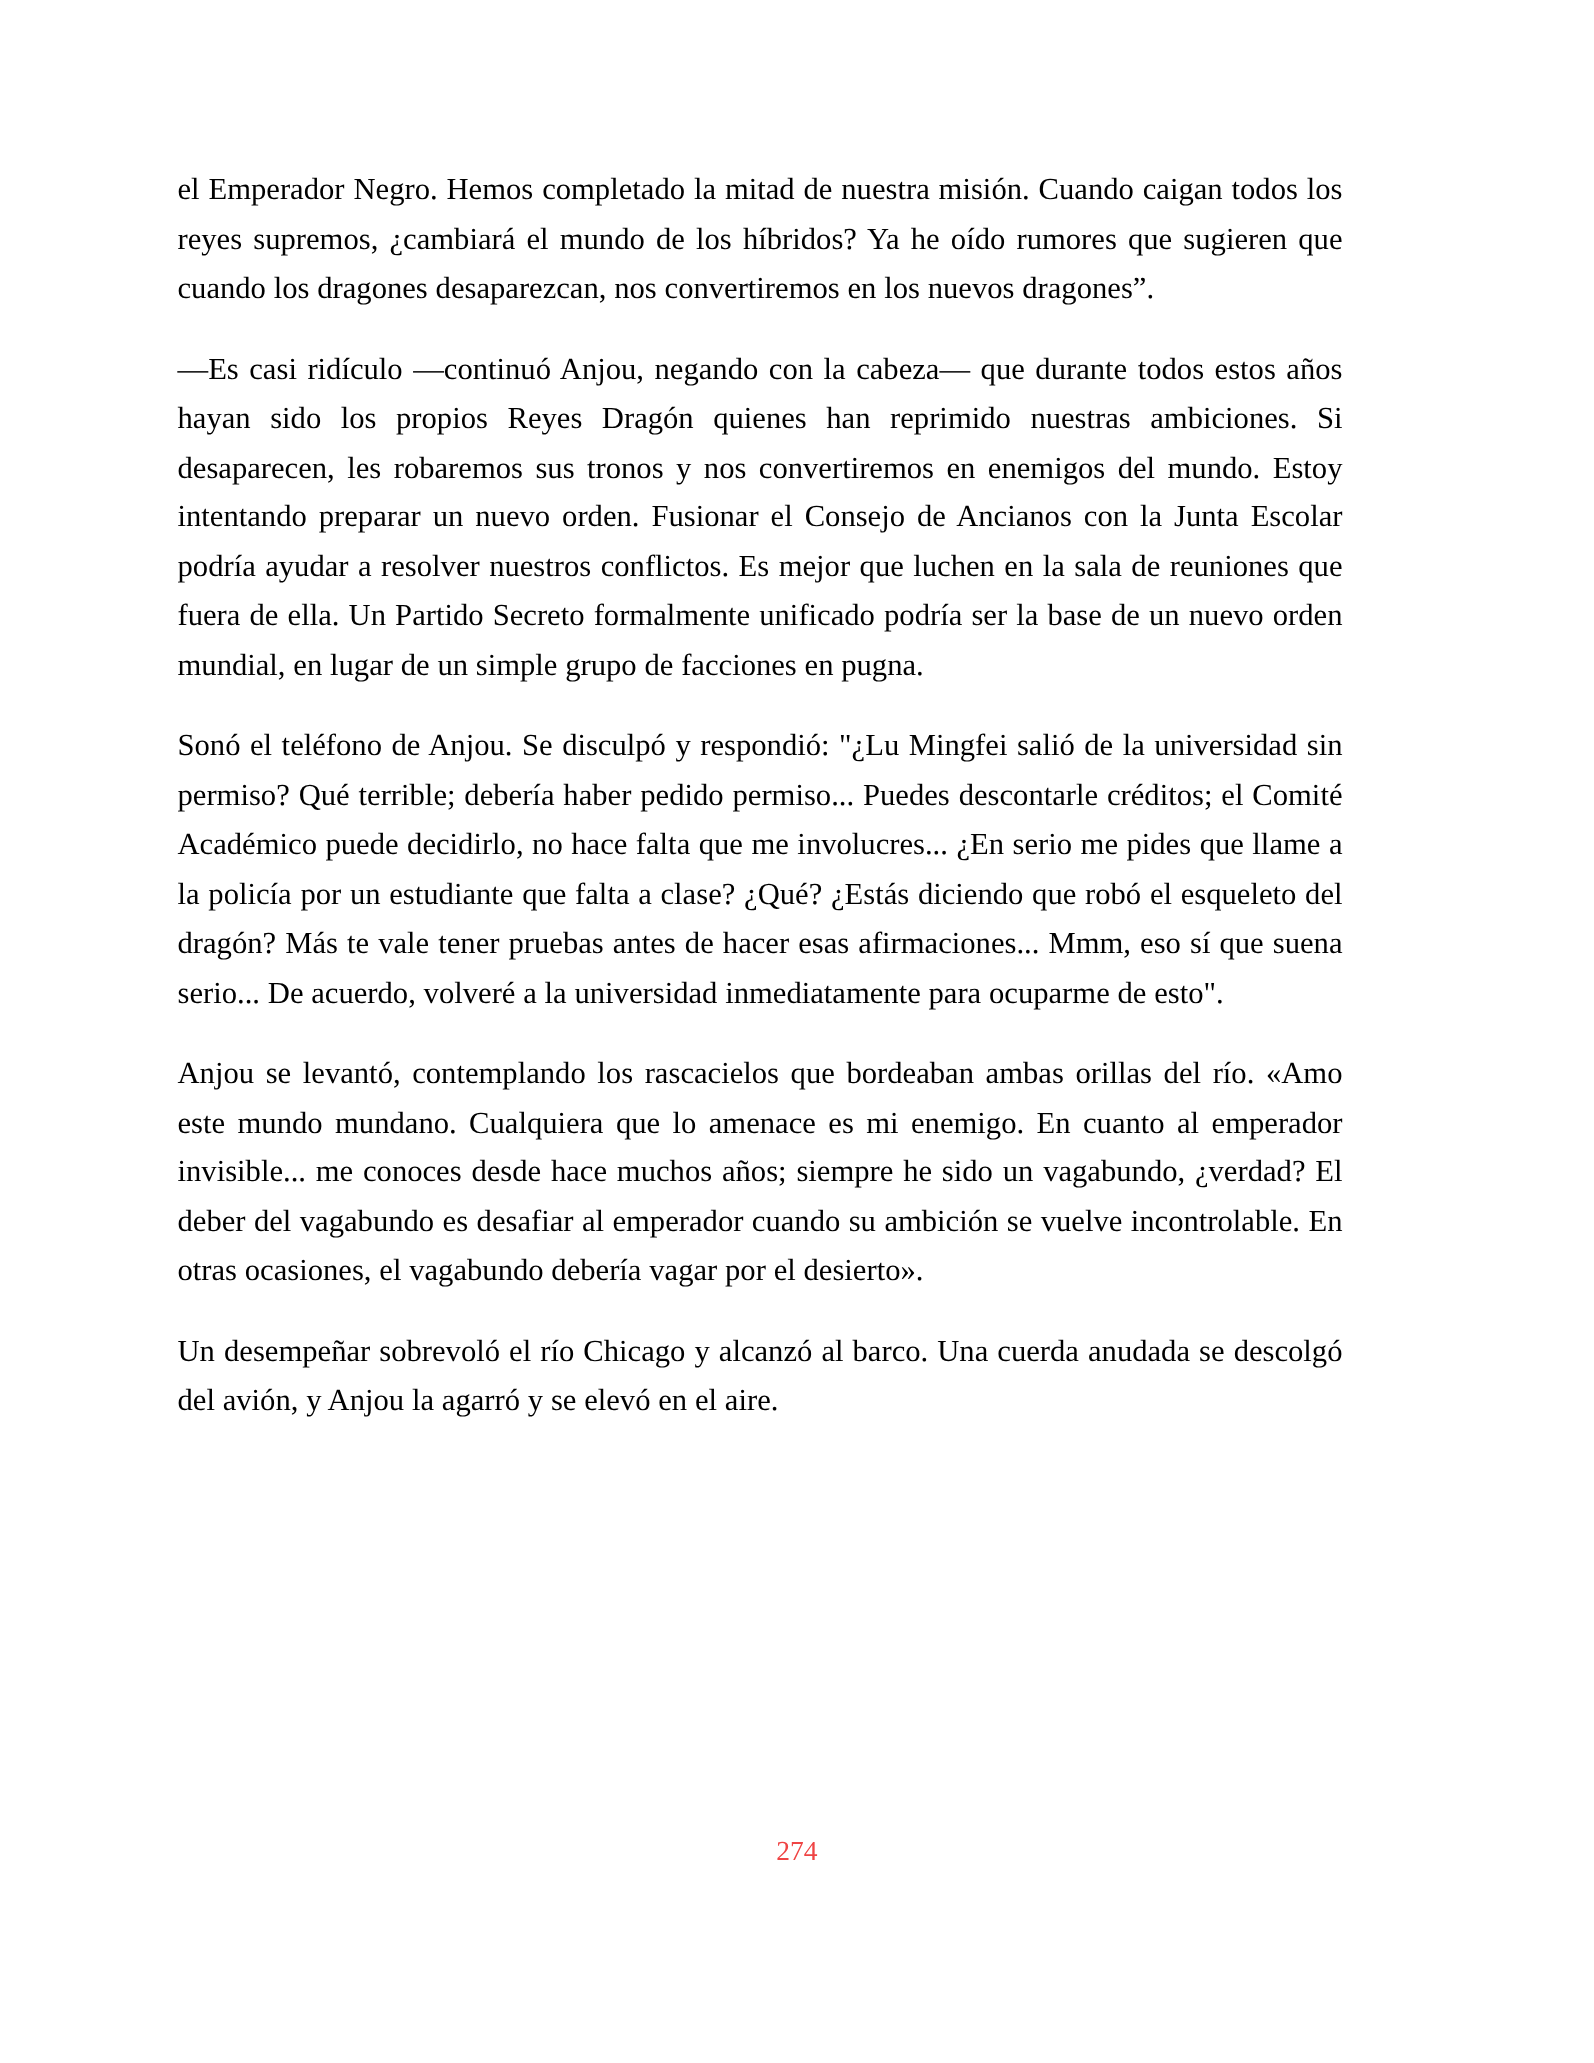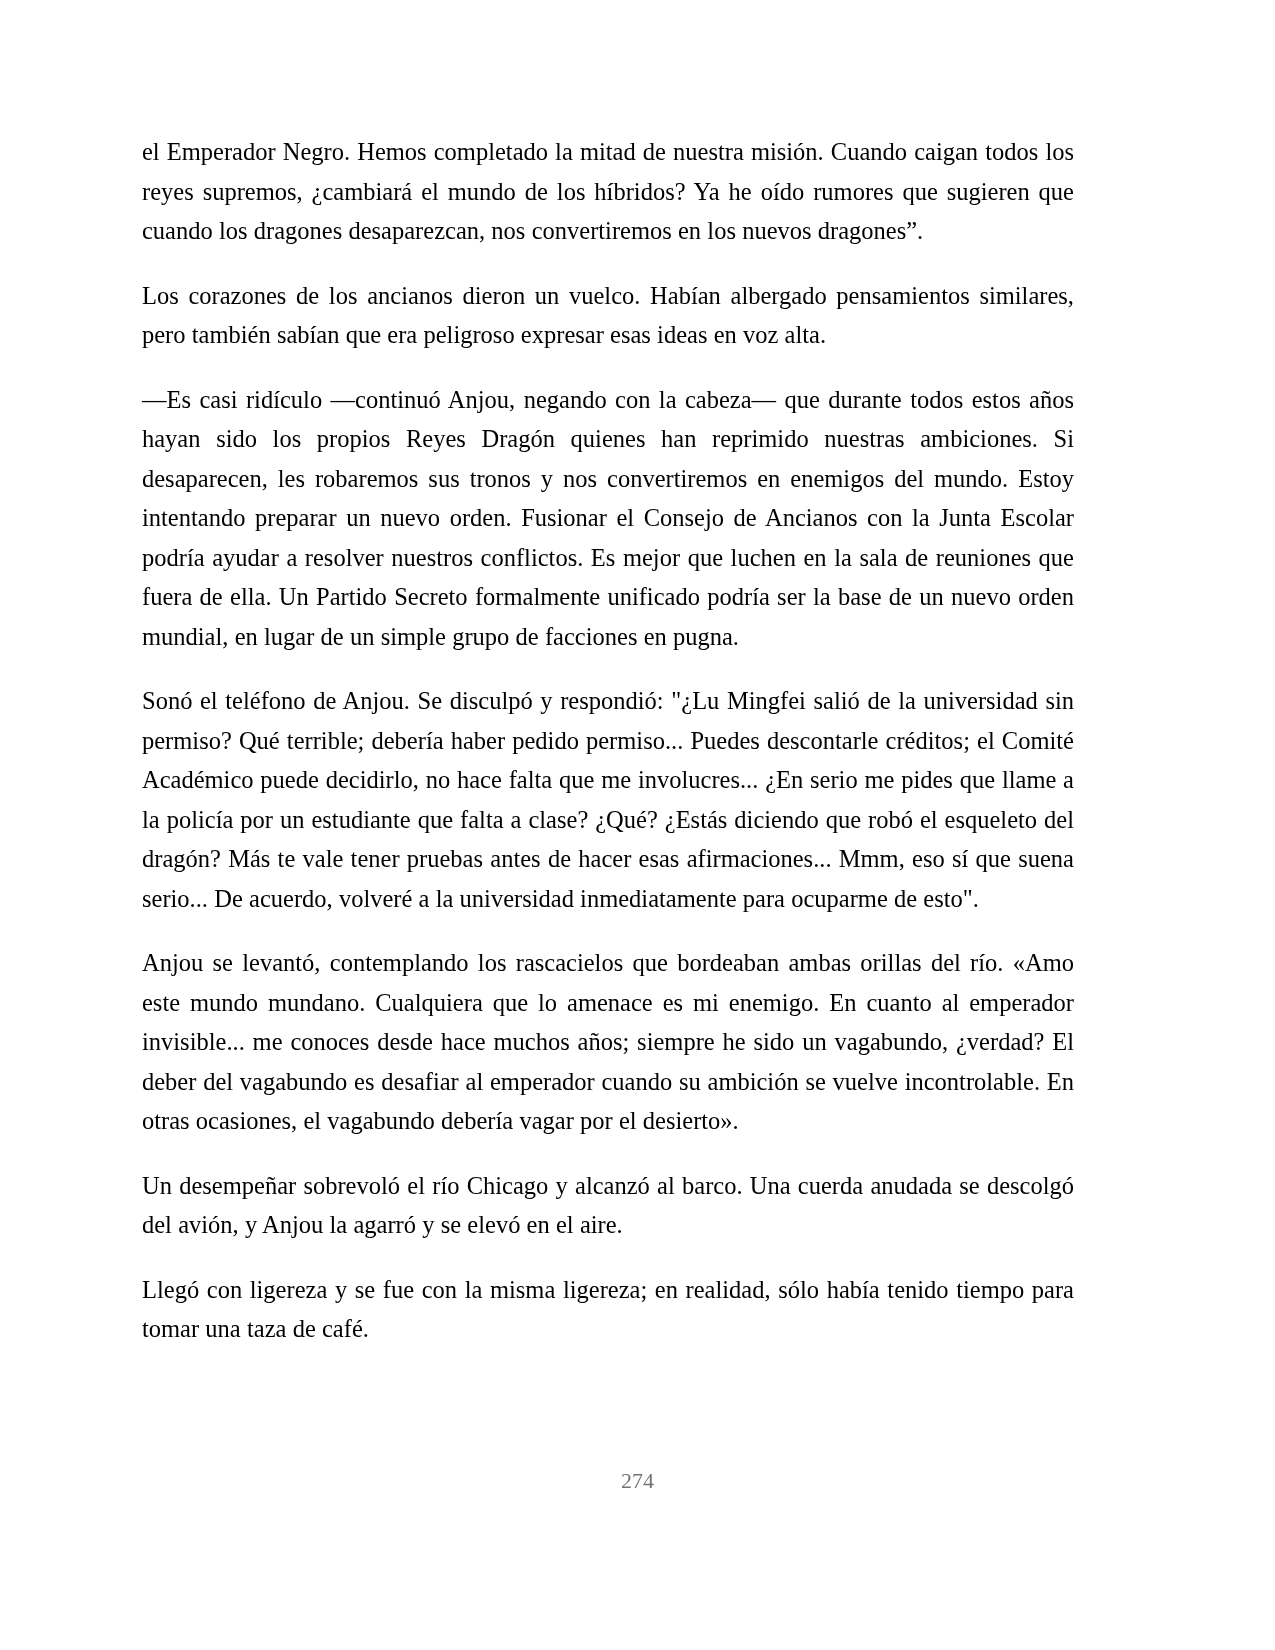--- a/index.html
+++ b/index.html
@@ -37,30 +37,28 @@
   }
   .folio {
     position: absolute;
     left: 0;
     right: 0;
     top: 1468px;
     text-align: center;
     font-family: "Liberation Serif", "DejaVu Serif", serif;
     font-size: 22px;
     line-height: 26px;
-    color: #737373;
+    color: #ef4444;
   }
 </style>
 </head>
 <body>
 
 <div class="page">
   <div class="content">
     <p class="para">el Emperador Negro. Hemos completado la mitad de nuestra misión. Cuando caigan todos los reyes supremos, ¿cambiará el mundo de los híbridos? Ya he oído rumores que sugieren que cuando los dragones desaparezcan, nos convertiremos en los nuevos dragones”.</p>
-    <p class="para">Los corazones de los ancianos dieron un vuelco. Habían albergado pensamientos similares, pero también sabían que era peligroso expresar esas ideas en voz alta.</p>
     <p class="para">—Es casi ridículo —continuó Anjou, negando con la cabeza— que durante todos estos años hayan sido los propios Reyes Dragón quienes han reprimido nuestras ambiciones. Si desaparecen, les robaremos sus tronos y nos convertiremos en enemigos del mundo. Estoy intentando preparar un nuevo orden. Fusionar el Consejo de Ancianos con la Junta Escolar podría ayudar a resolver nuestros conflictos. Es mejor que luchen en la sala de reuniones que fuera de ella. Un Partido Secreto formalmente unificado podría ser la base de un nuevo orden mundial, en lugar de un simple grupo de facciones en pugna.</p>
     <p class="para">Sonó el teléfono de Anjou. Se disculpó y respondió: "¿Lu Mingfei salió de la universidad sin permiso? Qué terrible; debería haber pedido permiso... Puedes descontarle créditos; el Comité Académico puede decidirlo, no hace falta que me involucres... ¿En serio me pides que llame a la policía por un estudiante que falta a clase? ¿Qué? ¿Estás diciendo que robó el esqueleto del dragón? Más te vale tener pruebas antes de hacer esas afirmaciones... Mmm, eso sí que suena serio... De acuerdo, volveré a la universidad inmediatamente para ocuparme de esto".</p>
     <p class="para">Anjou se levantó, contemplando los rascacielos que bordeaban ambas orillas del río. «Amo este mundo mundano. Cualquiera que lo amenace es mi enemigo. En cuanto al emperador invisible... me conoces desde hace muchos años; siempre he sido un vagabundo, ¿verdad? El deber del vagabundo es desafiar al emperador cuando su ambición se vuelve incontrolable. En otras ocasiones, el vagabundo debería vagar por el desierto».</p>
     <p class="para">Un desempeñar sobrevoló el río Chicago y alcanzó al barco. Una cuerda anudada se descolgó del avión, y Anjou la agarró y se elevó en el aire.</p>
-    <p class="para">Llegó con ligereza y se fue con la misma ligereza; en realidad, sólo había tenido tiempo para tomar una taza de café.</p>
   </div>
   <div class="folio">274</div>
 </div>
 
 </body></html>

